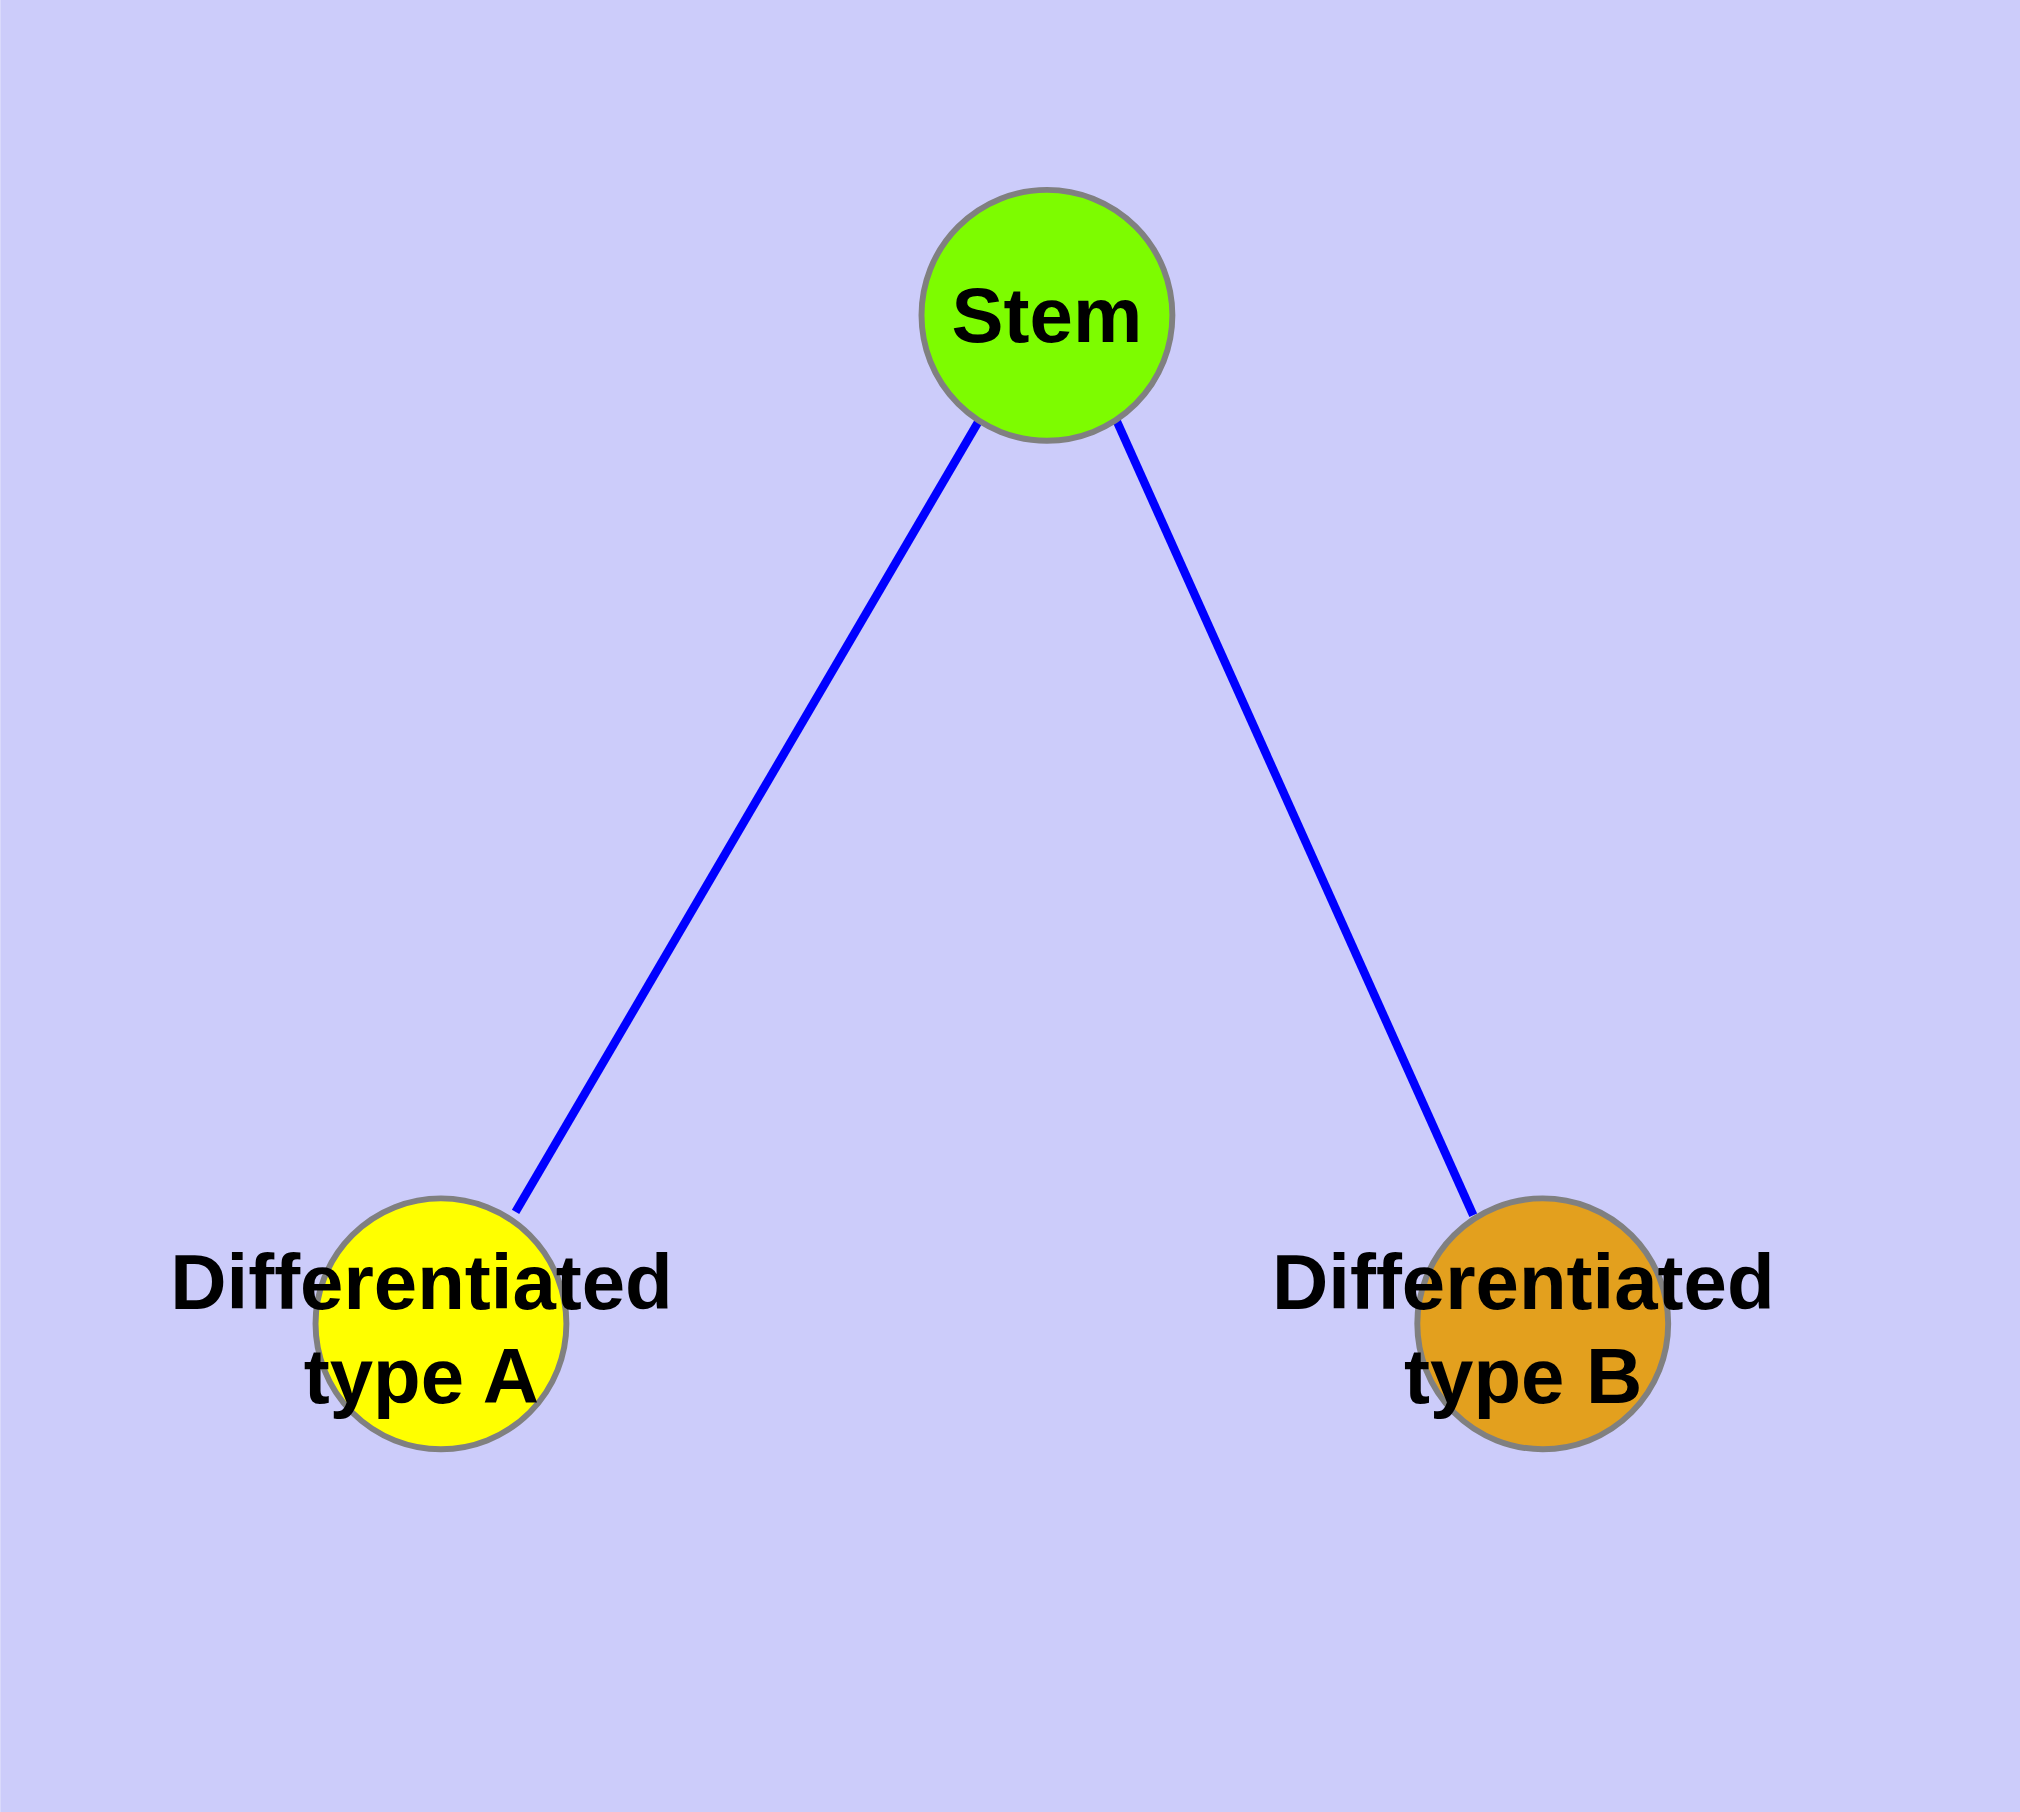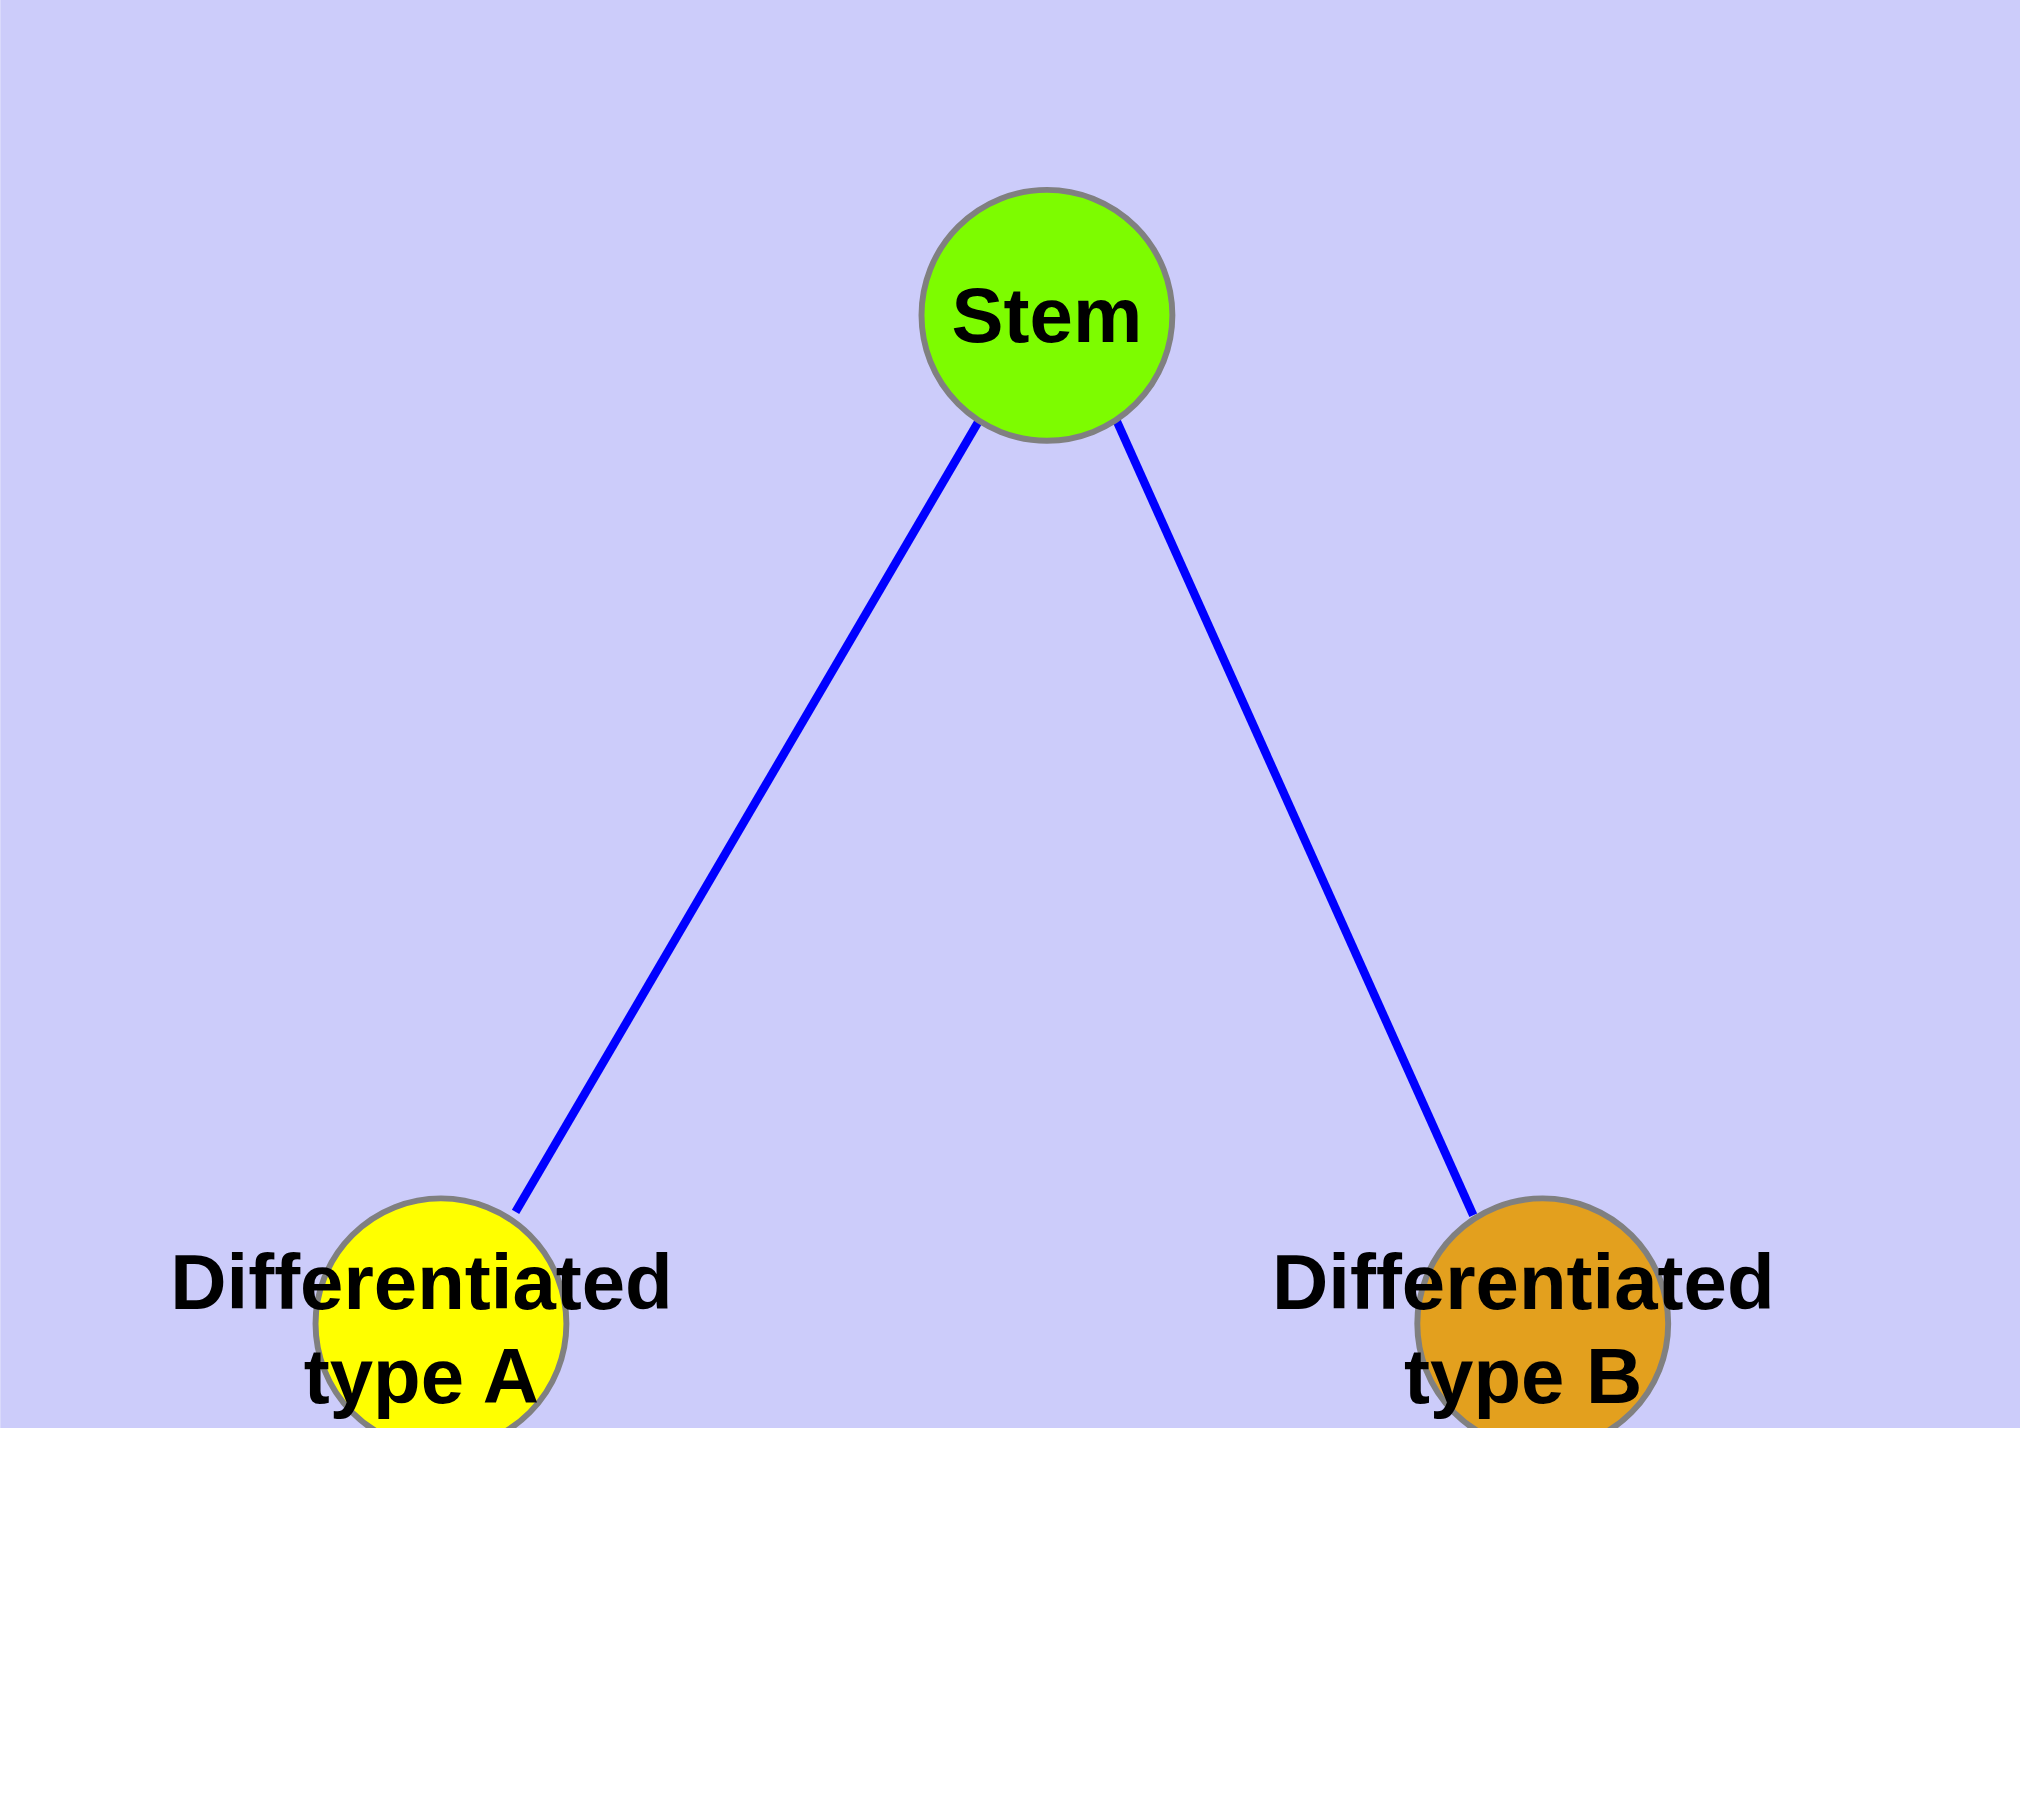--- a/index.html
+++ b/index.html
@@ -26,21 +26,21 @@
   .node-label {
     font-family: "Liberation Sans", sans-serif;
     font-weight: bold;
     fill: #000000;
     paint-order: normal;
   }
 </style>
 </head>
 <body>
 
-<div id="canvas" style="width: 2021px; height: 1428px; text-align: right;">
+<div id="canvas" style="width: 2021px; height: 1812px; text-align: right;">
   <svg id="graph-svg" viewBox="0 0 2384 2138" xmlns="http://www.w3.org/2000/svg" style="width: 2021px; height: 1812px;">
 
     <rect id="bg-rect" x="0" y="0" width="2384" height="2138" fill="#ccccfa"></rect>
 
     <g id="edges-layer">
         <line x1="1155" y1="496" x2="608" y2="1430" stroke="#0000ff" stroke-width="10" stroke-linecap="butt"></line>
         <line x1="1317" y1="496" x2="1738" y2="1434" stroke="#0000ff" stroke-width="10" stroke-linecap="butt"></line>
       </g>
     <g id="nodes-layer">
         <circle cx="1235" cy="372" r="148" fill="#7dfc00" stroke="#808080" stroke-width="7"></circle>

